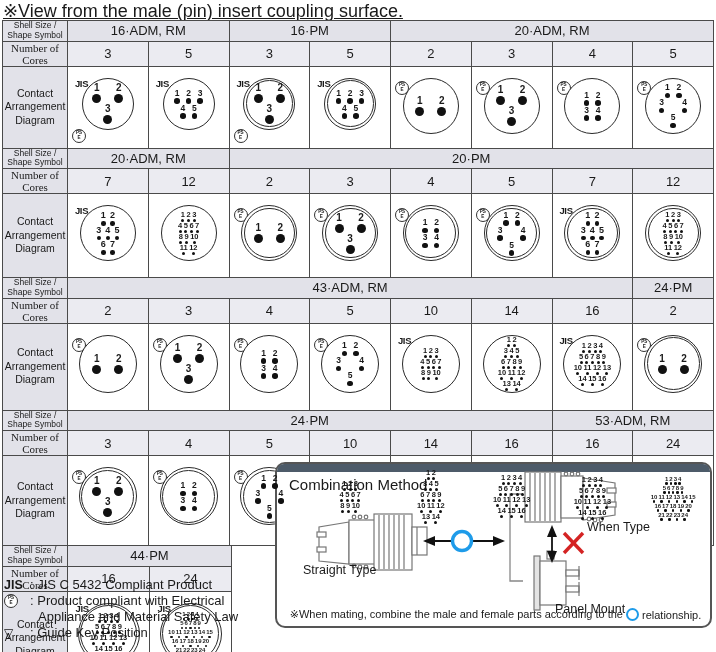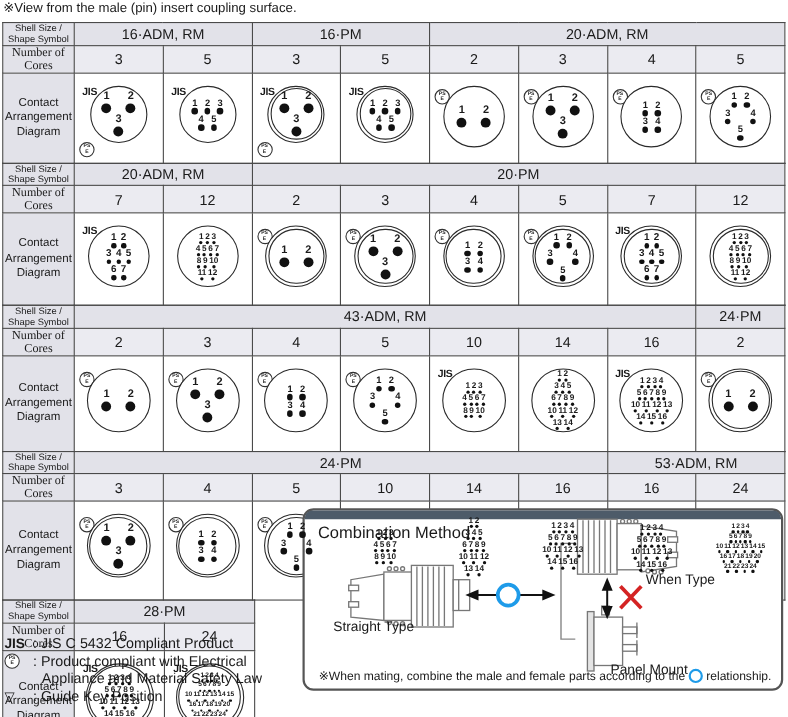--- a/index.html
+++ b/index.html
@@ -1,18 +1,18 @@
 <!DOCTYPE html>
 <html><head>
 <meta charset="utf-8">
 <style>
   html,body{margin:0;padding:0;background:#fff;}
   #page{position:relative;width:716px;height:652px;background:#fff;overflow:hidden;
         font-family:"Liberation Sans","DejaVu Sans",sans-serif;color:#1a1a1a;}
-  #title{position:absolute;top:0px;left:3px;font-size:12px;letter-spacing:0;white-space:nowrap;}
+  #title{position:absolute;top:0px;left:3px;font-size:18px;letter-spacing:0;white-space:nowrap;text-decoration:underline;}
   #tableWrap{position:absolute;top:21px;left:2px;}
   table.band{border-collapse:collapse;table-layout:fixed;margin-top:-1px;}
   table.band td{border:1px solid #4a4a4a;padding:0;text-align:center;vertical-align:middle;overflow:hidden;}
   td.lbl{background:#e2e2e9;white-space:pre-line;}
   td.lbl.sh{font-size:8.5px;line-height:1.15;}
   td.lbl.co{font-size:11px;font-family:Liberation Serif, serif;}
   td.lbl.di{font-size:10.5px;line-height:1.3;}
   td.shead{background:#e2e2e9;font-size:13px;}
   td.cval{background:#ebebf1;font-size:13px;}
   td.dcell{background:#fff;}
@@ -1700,21 +1700,21 @@
       <table class="band" style="width: 230px;">
         <colgroup>
           <col style="width: 65px;">
           <col>
           <col>
         </colgroup>
         <tbody>
           <tr style="height: 18px;">
             <td class="lbl sh">Shell Size /
 Shape Symbol</td>
-            <td class="shead" colspan="2">28·PM</td>
+            <td class="shead" colspan="2">44·PM</td>
           </tr>
           <tr style="height: 17px;">
             <td class="lbl co">Number of Cores</td>
             <td class="cval">16</td>
             <td class="cval">24</td>
           </tr>
           <tr style="height: 82px;">
             <td class="lbl di">Contact
 Arrangement
 Diagram</td>

